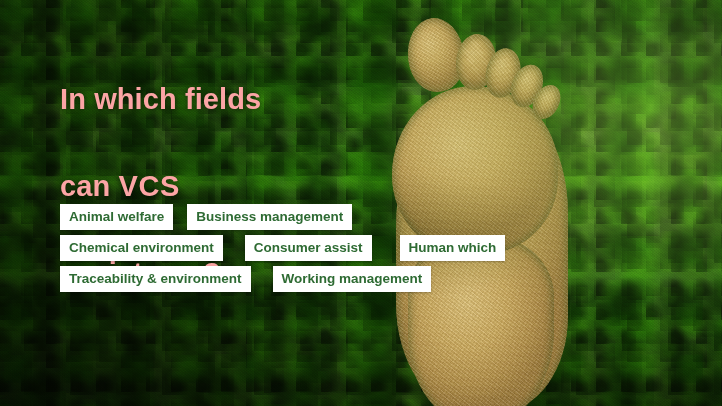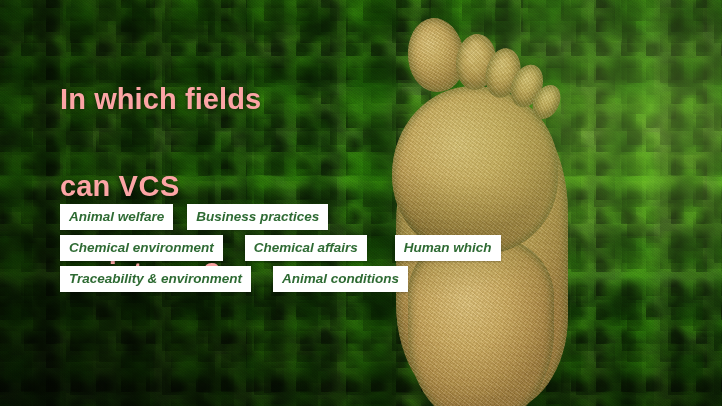--- a/index.html
+++ b/index.html
@@ -177,21 +177,20 @@
   .tags {
     position: absolute;
     left: 60px;
     top: 204px;
     width: 560px;
   }
   .tag-row {
     display: flex;
     align-items: flex-end;
     margin-bottom: 5px;
-    font-style: italic;
   }
   .pill {
     background: #ffffff;
     color: #2e6b33;
     font-size: 13.5px;
     font-weight: 700;
     line-height: 14px;
     padding: 6px 9px 6px 9px;
     white-space: nowrap;
     box-shadow: 0 1px 2px rgba(0,0,0,0.25);
@@ -232,32 +231,32 @@
     <span class="line">In which fields</span>
     <span class="line"><span>can </span><span class="brand">VCS</span></span>
     <span class="line">assist you?</span>
   </div>
 
   <div class="tags">
 
     <div class="tag-row">
       <div class="pill">Animal welfare</div>
       <div class="gap-14"></div>
-      <div class="pill">Business practices</div>
+      <div class="pill">Business management</div>
     </div>
 
     <div class="tag-row">
       <div class="pill">Chemical environment</div>
       <div class="gap-22"></div>
-      <div class="pill">Chemical affairs</div>
+      <div class="pill">Consumer assist</div>
       <div class="gap-28"></div>
       <div class="pill">Human which</div>
     </div>
 
     <div class="tag-row">
       <div class="pill">Traceability &amp; environment</div>
       <div class="gap-22"></div>
-      <div class="pill">Animal conditions</div>
+      <div class="pill">Working management</div>
     </div>
 
   </div>
 
 </div>
 
 </body></html>

